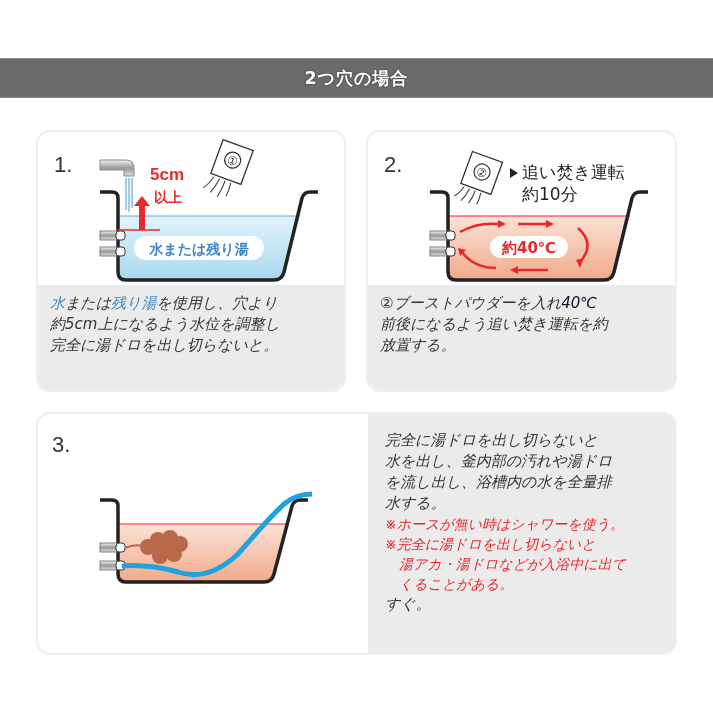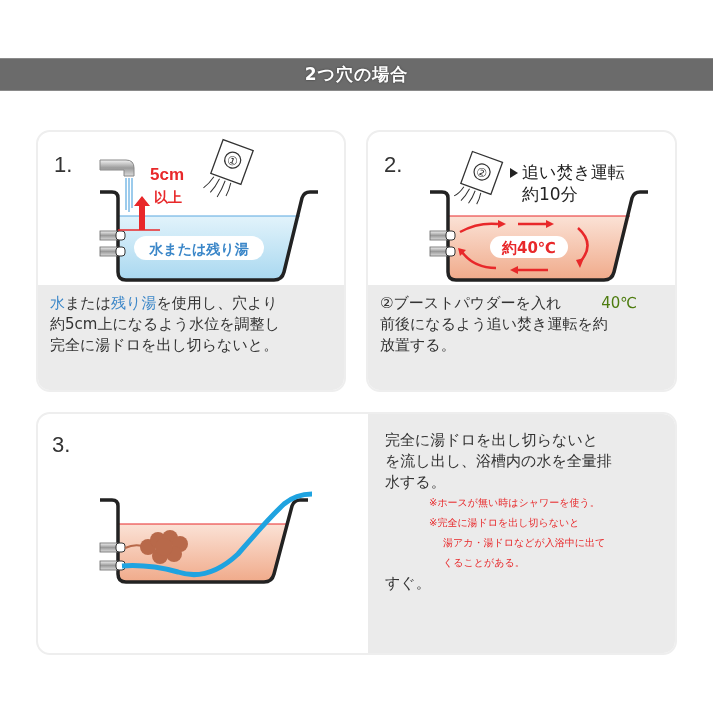--- a/index.html
+++ b/index.html
@@ -1,43 +1,43 @@
 <!DOCTYPE html>
 <html><head>
 <meta charset="utf-8">
 <style>
   * { box-sizing: border-box; margin: 0; padding: 0; }
   html, body { width: 713px; height: 713px; background: #ffffff; overflow: hidden; }
   body { position: relative; font-family: "DejaVu Sans", "Liberation Sans", sans-serif; color: #222; }
 
   .banner {
-    position: absolute; left: 0; top: 58px; width: 713px; height: 33px;
+    position: absolute; left: 0; top: 58px; width: 713px; height: 40px;
     background: #6b6b6b; border-top: 1px solid #8a8a8a; border-bottom: 1px solid #8a8a8a;
     display: flex; align-items: center; justify-content: center;
   }
   .banner-title { color: #fff; font-weight: bold; font-size: 17px; letter-spacing: 1px;
     text-shadow: 0 0 2px #333; }
 
   .card {
     position: absolute; background: #fff; border: 2px solid #eeeeee; border-radius: 14px; overflow: hidden;
   }
   .card1 { left: 36px; top: 130px; width: 310px; height: 262px; }
   .card2 { left: 366px; top: 130px; width: 311px; height: 262px; }
   .card3 { left: 36px; top: 412px; width: 641px; height: 243px; }
 
   .step-num { position: absolute; font-size: 22px; color: #333; font-family: "Liberation Sans", sans-serif; }
   .illus { position: absolute; }
   .text-panel {
-    position: absolute; background: #ebebeb; font-size: 15px; line-height: 21px; color: #333;
+    position: absolute; background: #ebebeb; font-size: 15px; line-height: 21px; color: #333; font-style: italic;
   }
   .card1 .text-panel, .card2 .text-panel { left: 0; right: 0; top: 153px; bottom: 0; padding: 8px 12px 0 12px; }
   .card3 .text-panel { left: 330px; right: 0; top: 0; bottom: 0; padding: 16px 14px 0 17px; }
   .blue { color: #3a86c8; }
-  .red { color: #4d7c0f; margin-left: 40px; }
-  .note { color: #e8282a; font-size: 10px; line-height: 20px; margin-left: 44px; }
+  .red { color: #0f172a; }
+  .note { color: #e8282a; font-size: 14px; line-height: 20px; }
   .note-indent { padding-left: 14px; }
   .line { display: block; white-space: nowrap; }
 </style>
 </head>
 <body>
 
 <div class="banner">
   <span class="banner-title">2つ穴の場合</span>
 </div>
 
@@ -193,20 +193,21 @@
       <circle cx="142" cy="130" r="8"></circle>
         <circle cx="136" cy="140" r="8"></circle>
         <circle cx="122" cy="142" r="8"></circle>
         <circle cx="126" cy="133" r="9"></circle>
     </g>
 
     <path d="M84 152 Q110 150 140 158 Q170 168 200 140 Q230 105 246 90 Q258 80 274 80" fill="none" stroke="#1fa3e0" stroke-width="5"></path>
   </svg>
   <div class="text-panel">
     <span class="line">完全に湯ドロを出し切らないと</span>
+    <span class="line">水を出し、釜内部の汚れや湯ドロ</span>
     <span class="line">を流し出し、浴槽内の水を全量排</span>
     <span class="line">水する。</span>
     <span class="line note">※ホースが無い時はシャワーを使う。</span>
     <span class="line note">※完全に湯ドロを出し切らないと</span>
     <span class="line note note-indent">湯アカ・湯ドロなどが入浴中に出て</span>
     <span class="line note note-indent">くることがある。</span>
     <span class="line">すぐ。</span>
   </div>
 </div>
 

